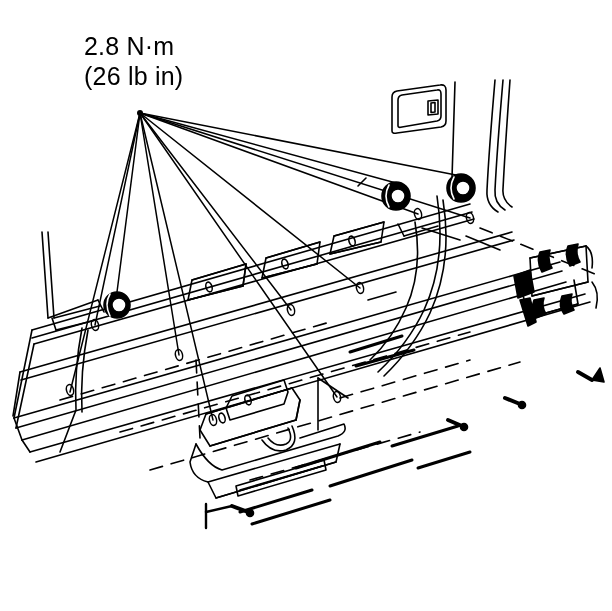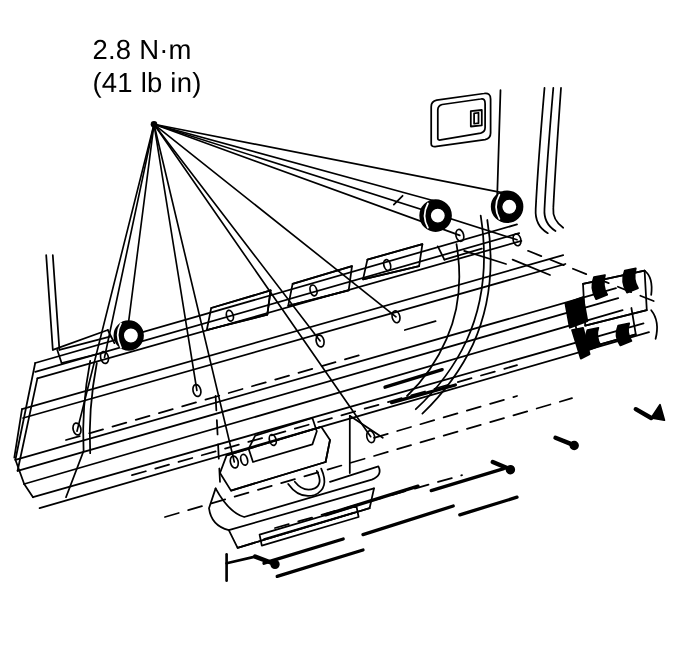--- a/index.html
+++ b/index.html
@@ -261,16 +261,16 @@
         <path d="M404 236 L438 226"></path>
         <path d="M368 300 L396 292"></path>
         <path d="M358 186 L366 178"></path>
       </g>
 
     </g>
   </svg>
 
   <div class="torque-callout">
     <span class="torque-line">2.8 N·m</span>
-    <span class="torque-line">(41 lb in)</span>
+    <span class="torque-line">(26 lb in)</span>
   </div>
 
 </div>
 
 </body></html>

